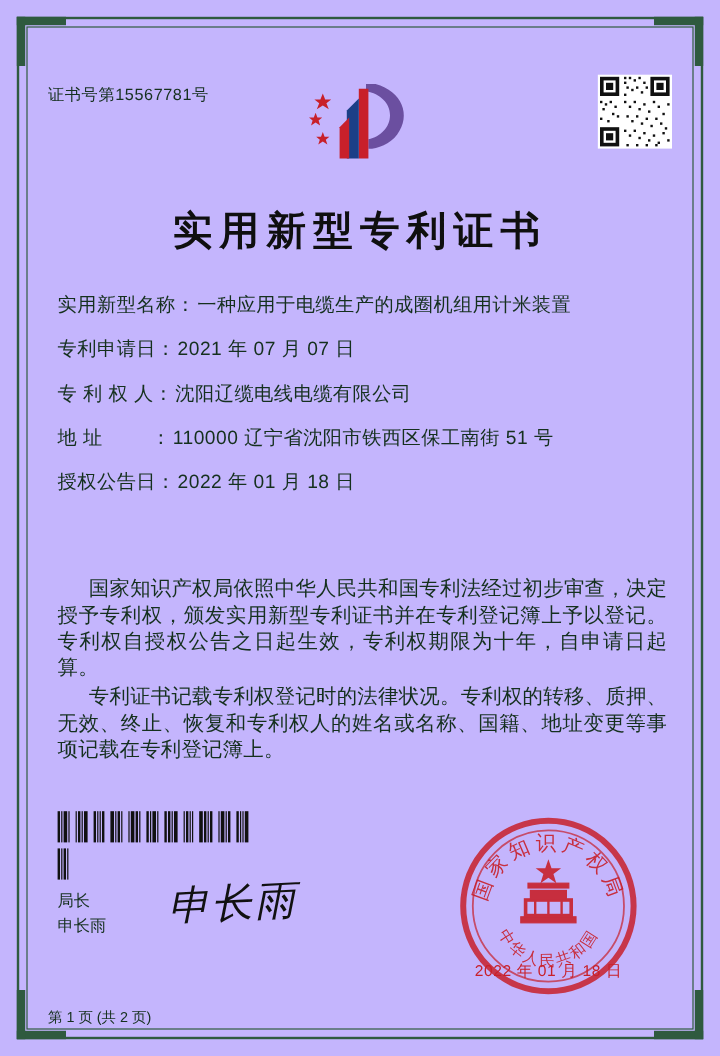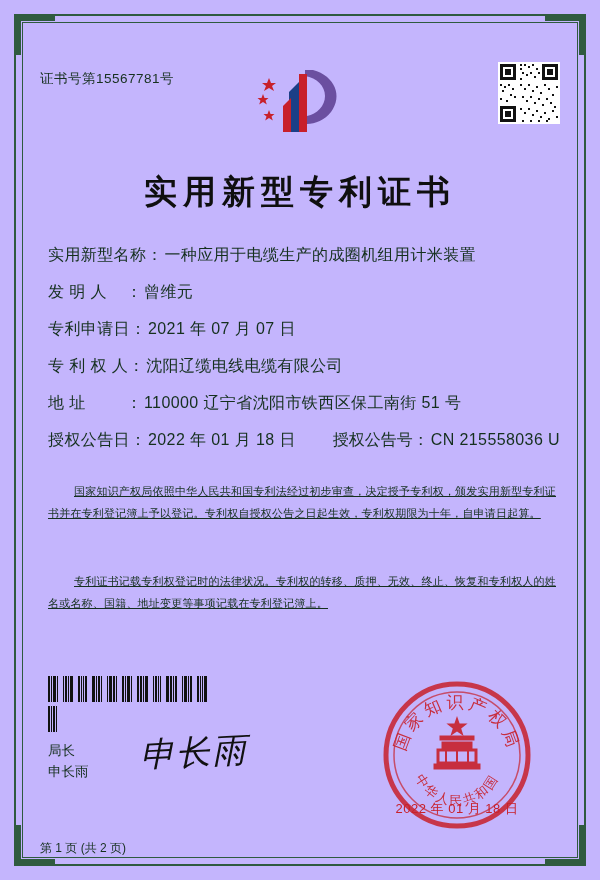--- a/index.html
+++ b/index.html
@@ -109,27 +109,26 @@
   .two-col {
     display: flex;
     justify-content: space-between;
   }
   .two-col .col-a { width: 270px; }
 
   .para {
     position: absolute;
     left: 8px;
     width: 508px;
-    font-size: 11px;
+    font-size: 17px;
     line-height: 22px;
     text-align: justify;
     color: #15301e;
     font-family: "Liberation Sans", sans-serif;
     letter-spacing: 0.2px;
-    text-decoration: underline;
   }
   .para.p1 { top: 440px; }
   .para.p2 { top: 530px; }
   .indent { display: inline-block; width: 26px; }
 
   .barcode {
     position: absolute;
     left: 8px; top: 636px;
     width: 160px; height: 26px;
   }
@@ -282,37 +281,31 @@
       </svg>
     </div>
 
     <div class="title">实用新型专利证书</div>
 
     <div class="fields">
       <div class="field-row">
         <span class="flabel">实用新型名称</span><span class="fsep">：</span><span class="fvalue">一种应用于电缆生产的成圈机组用计米装置</span>
       </div>
       <div class="field-row">
-        <span class="flabel">发 明 人</span><span class="fsep">：</span><span class="fvalue">曾维元</span>
-      </div>
-      <div class="field-row">
         <span class="flabel">专利申请日</span><span class="fsep">：</span><span class="fvalue">2021 年 07 月 07 日</span>
       </div>
       <div class="field-row">
         <span class="flabel">专 利 权 人</span><span class="fsep">：</span><span class="fvalue">沈阳辽缆电线电缆有限公司</span>
       </div>
       <div class="field-row">
         <span class="flabel">地 址</span><span class="fsep">：</span><span class="fvalue">110000 辽宁省沈阳市铁西区保工南街 51 号</span>
       </div>
       <div class="field-row two-col">
         <span class="col-a">
           <span class="flabel">授权公告日</span><span class="fsep">：</span><span class="fvalue">2022 年 01 月 18 日</span>
-        </span>
-        <span>
-          <span>授权公告号</span><span class="fsep">：</span><span class="fvalue">CN 215558036 U</span>
         </span>
       </div>
     </div>
 
     <div class="para p1">
       <span class="indent"></span><span>国家知识产权局依照中华人民共和国专利法经过初步审查，决定授予专利权，颁发实用新型专利证书并在专利登记簿上予以登记。专利权自授权公告之日起生效，专利权期限为十年，自申请日起算。</span>
     </div>
     <div class="para p2">
       <span class="indent"></span><span>专利证书记载专利权登记时的法律状况。专利权的转移、质押、无效、终止、恢复和专利权人的姓名或名称、国籍、地址变更等事项记载在专利登记簿上。</span>
     </div>

